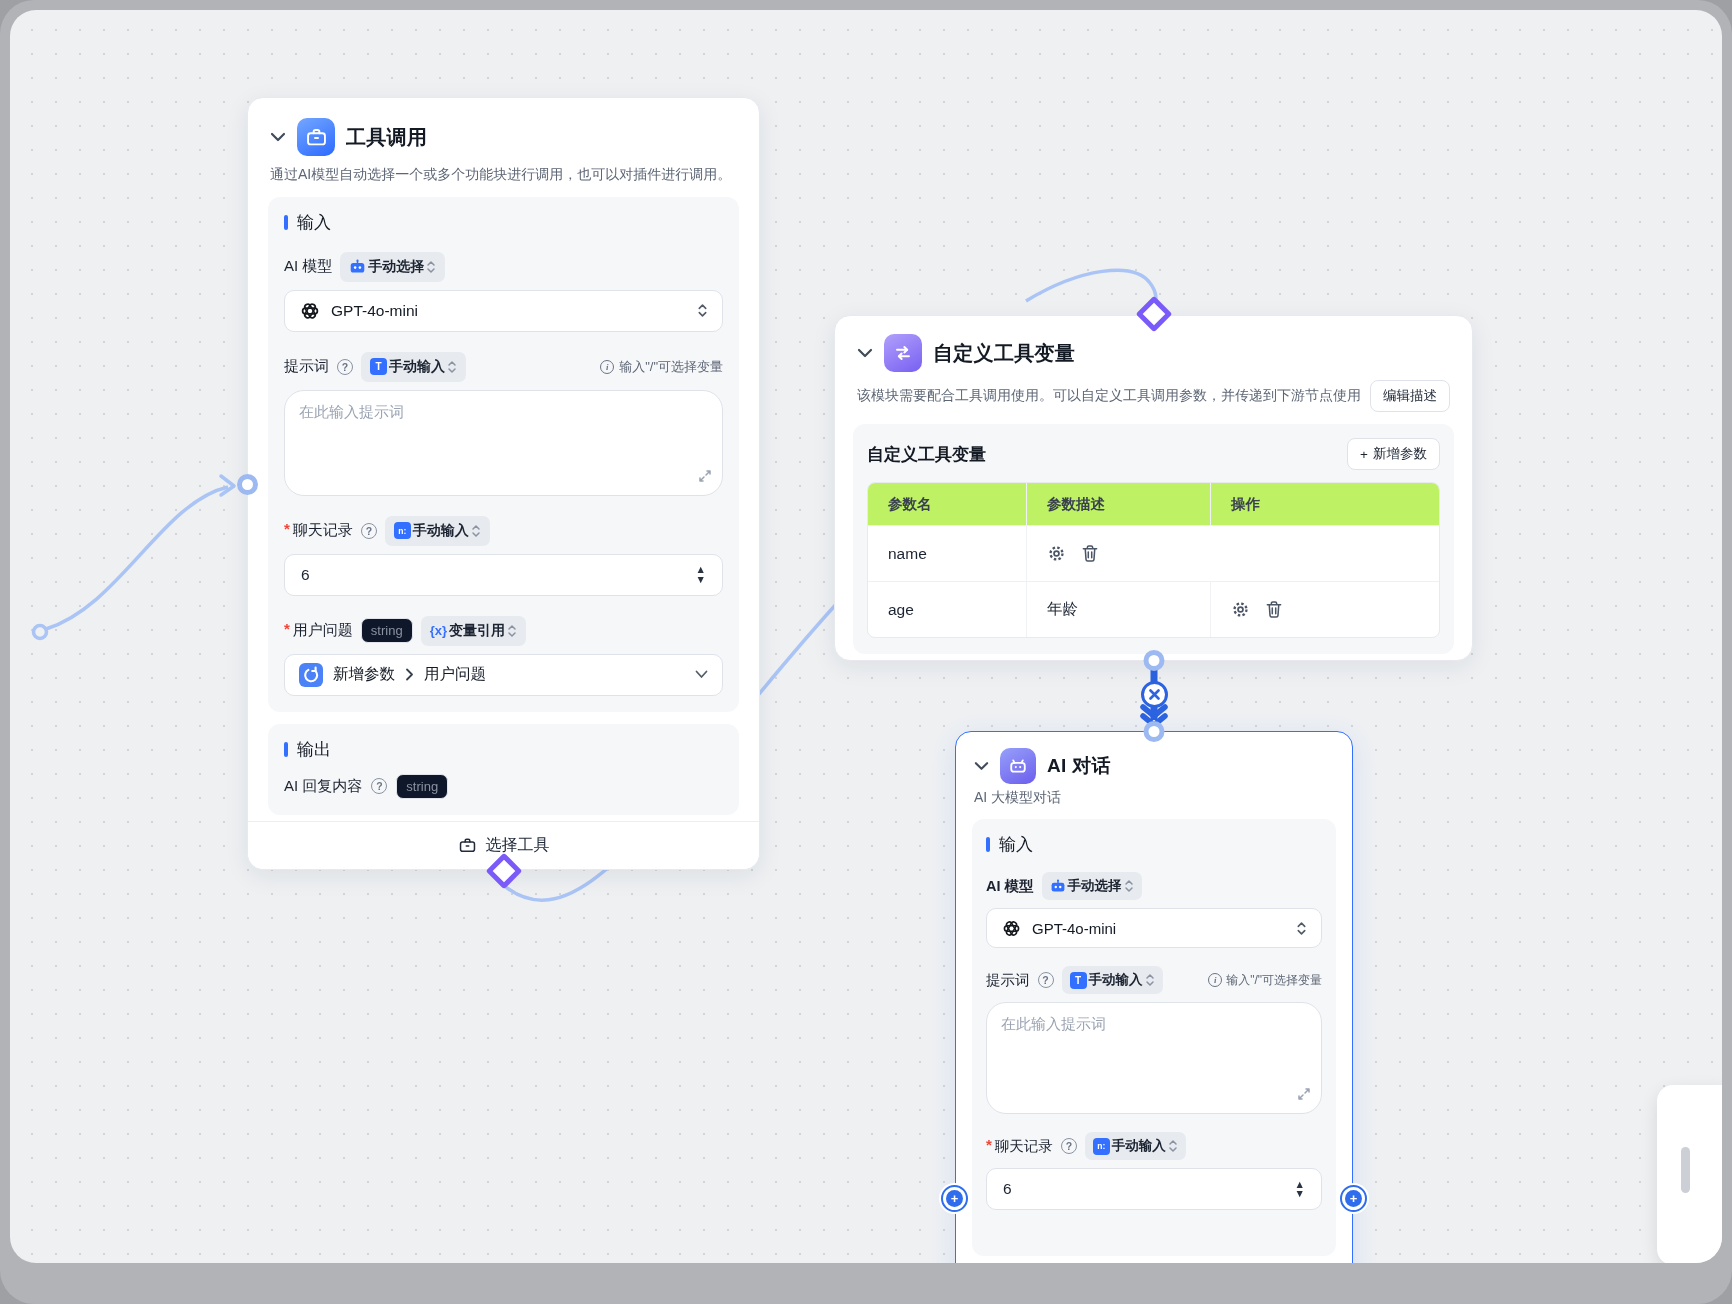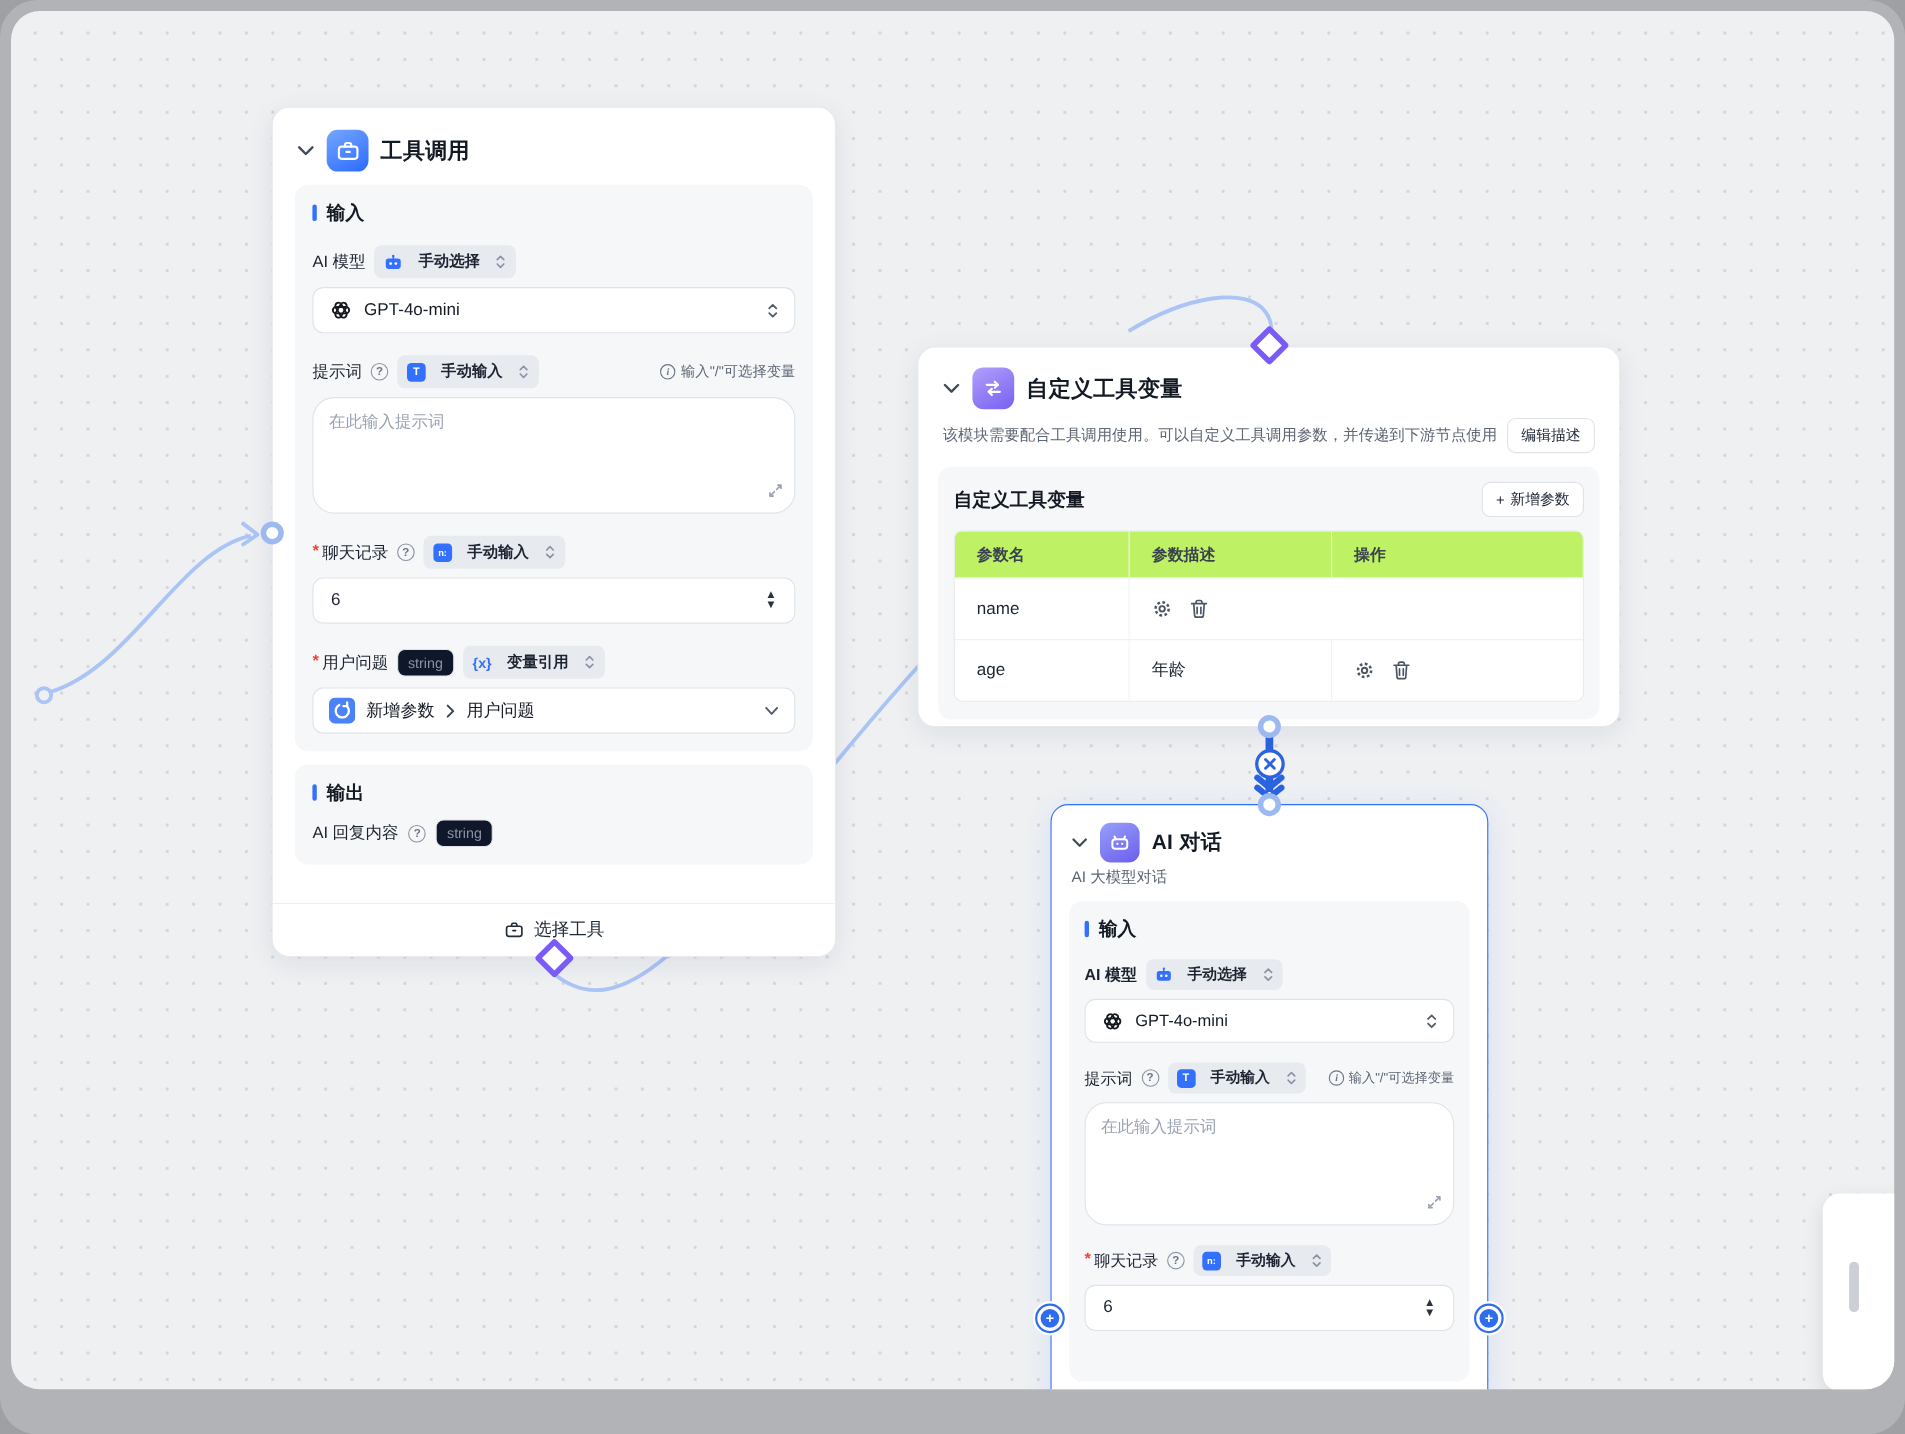--- a/index.html
+++ b/index.html
@@ -20,29 +20,29 @@
 .nicon{width:38px;height:38px;border-radius:10px;display:flex;align-items:center;justify-content:center}
 .node3 .nicon{width:36px;height:36px}
 .nicon.blue{background:linear-gradient(150deg,#74a7ff 0%,#3370ff 90%)}
 .nicon.purple{background:linear-gradient(150deg,#b2a0fb 0%,#7d66f3 90%)}
 .nicon.violet{background:linear-gradient(150deg,#97a0fa 0%,#7064ee 90%)}
 .ntitle{font-size:20px;font-weight:700;color:#141a24;letter-spacing:.3px}
 .ndesc{padding:9px 22px 0;font-size:14px;color:#5d6675;line-height:1.4}
 .nsub{padding:5px 18px 0;font-size:14px;color:#5d6675}
 .gbox{margin:12px 20px 0;background:#f6f7f9;border-radius:12px;padding:14px 16px 16px}
 .node3 .gbox{margin:12px 16px 0;padding:14px 14px 46px}
-.sec-title{display:flex;align-items:center;gap:9px;font-size:17px;font-weight:700;color:#141a24}
+.sec-title{display:flex;align-items:center;gap:9px;font-size:17px;font-weight:400;color:#141a24}
 .bar{width:4px;height:15px;border-radius:2px;background:#3370ff}
 .lrow{display:flex;align-items:center;gap:8px;margin-top:18px}
 .lab{font-size:15px;color:#1c2330}
 .node3 .lab{font-size:14.5px}
 .req{color:#f04438;font-size:15px;font-weight:700;margin-right:-5px;transform:translateY(-2px)}
 .qcirc,.icirc{width:16px;height:16px;border:1.2px solid #8a93a3;border-radius:50%;display:inline-flex;align-items:center;justify-content:center;font-size:10.5px;color:#6b7485;flex:0 0 auto;font-weight:600}
 .icirc{width:14px;height:14px;border-color:#6b7485;font-size:9px;font-style:italic;font-family:"Liberation Serif",serif}
-.tag{display:inline-flex;align-items:center;gap:14px;background:#e7eaef;border-radius:7px;padding:6px 9px;font-size:14px;font-weight:700;color:#1c2432;cursor:pointer}
+.tag{display:inline-flex;align-items:center;gap:2px;background:#e7eaef;border-radius:7px;padding:6px 9px;font-size:14px;font-weight:700;color:#1c2432;cursor:pointer}
 .node3 .tag{font-size:13.5px;padding:5px 8px}
 .tic{width:17px;height:17px;background:#3370ff;border-radius:4px;color:#fff;font-size:10px;font-weight:700;display:inline-flex;align-items:center;justify-content:center;letter-spacing:0}
 .tic.n{font-size:8.5px}
 .vx{color:#3370ff;font-size:13px;font-weight:700}
 .stag{border:1px solid #e1e4ea;background:#0f172a;border-radius:7px;padding:4px 9px;font-size:13px;color:#8a92a1}
 .hint{margin-left:auto;display:inline-flex;align-items:center;gap:5px;font-size:13px;color:#5d6675;white-space:nowrap}
 .node3 .hint{font-size:12px;gap:4px}
 .select{display:flex;align-items:center;gap:10px;background:#fff;border:1px solid #dfe3e9;border-radius:10px;height:42px;padding:0 14px;font-size:15.5px;color:#141a24;margin-top:8px;cursor:pointer}
 .node3 .select{height:40px;font-size:15px}
 .mla{margin-left:auto}
@@ -111,20 +111,21 @@
       </span>
       <span class="nicon blue">
         <svg width="23" height="23" viewBox="0 0 24 24" fill="none" stroke="#fff" stroke-width="2" stroke-linecap="round" stroke-linejoin="round">
               <rect x="3.2" y="7.6" width="17.6" height="11.6" rx="2.6"></rect>
               <path d="M9 7.6 V6.2 a2 2 0 0 1 2-2 h2 a2 2 0 0 1 2 2 v1.4"></path>
               <path d="M10.4 12.6 h3.2"></path>
             </svg>
       </span>
       <span class="ntitle">工具调用</span>
     </div>
+    <div class="ndesc">通过AI模型自动选择一个或多个功能块进行调用，也可以对插件进行调用。</div>
 
     <div class="gbox">
       <div class="sec-title">
         <span class="bar"></span>
         <span>输入</span>
       </div>
       <div class="lrow">
         <span class="lab">AI 模型</span>
         <span class="tag">
           <svg width="17" height="15" viewBox="0 0 20 17">

